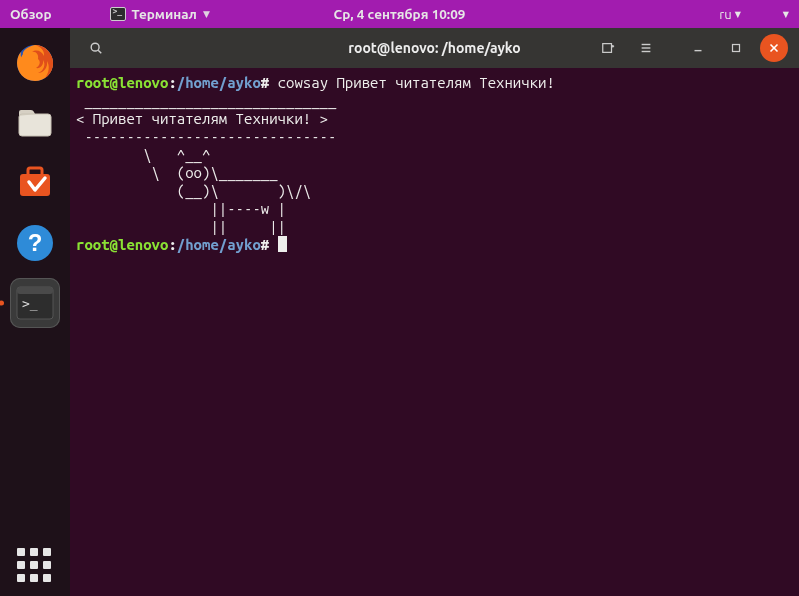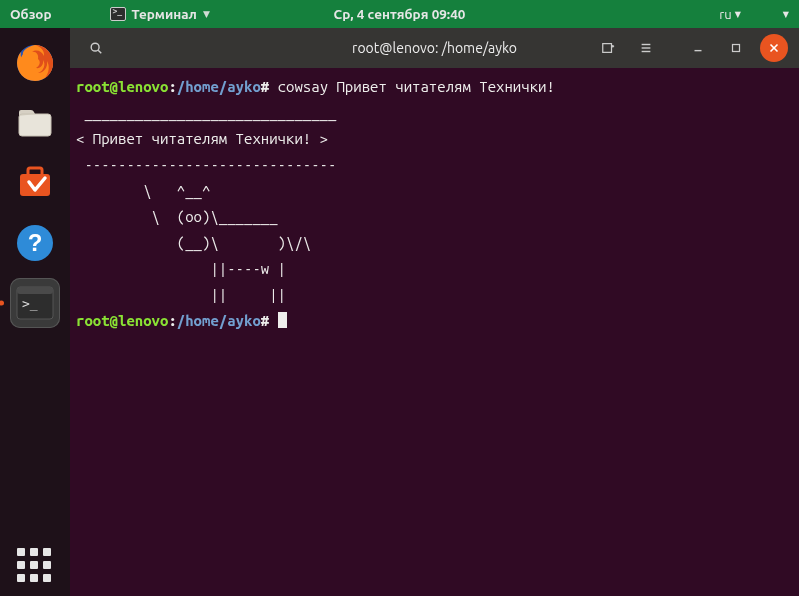--- a/index.html
+++ b/index.html
@@ -6,21 +6,21 @@
   body {
     width: 799px; height: 596px;
     background: #2a0f20;
     font-family: "Ubuntu", "DejaVu Sans", sans-serif;
     overflow: hidden;
     position: relative;
   }
   
   .topbar {
     height: 28px;
-    background: #15803d;
+    background: #a21caf;
     color: #e6e6e6;
     display: flex;
     align-items: center;
     font-size: 13.5px;
     font-weight: 600;
     padding: 0 10px;
     position: relative;
   }
   .topbar .left { display: flex; align-items: center; gap: 14px; }
   .topbar .activities { cursor: pointer; }
@@ -90,33 +90,33 @@
     padding: 0 8px;
   }
   .titlebar .tb-btn {
     width:28px; height:28px; border-radius:50%;
     display:flex; align-items:center; justify-content:center;
     margin: 0 3px;
   }
   .titlebar .search { margin-left:4px; }
   .titlebar .title {
     position:absolute; left:50%; transform:translateX(-50%);
-    font-weight:400; color:#eee;
+    font-weight:700; color:#eee;
   }
   .titlebar .right-ctrls { position:absolute; right:8px; display:flex; align-items:center; gap:4px; }
   .titlebar .close {
     background:#e95420;
   }
   .titlebar .tb-btn svg { width:14px; height:14px; }
 
   
   .term {
     flex:1; background:#300a24;
     font-family: "Ubuntu Mono","DejaVu Sans Mono", monospace;
-    font-size: 15px; line-height: 26px;
+    font-size: 15px; line-height: 18px;
     color:#eeeeec;
     padding: 6px 6px;
     white-space: pre;
     overflow:hidden;
     position:relative;
   }
   .prompt-user { color:#8ae234; font-weight:700; }
   .prompt-path { color:#729fcf; font-weight:700; }
   .prompt-sep  { color:#eeeeec; font-weight:700; }
   .cursor {
@@ -129,21 +129,21 @@
 
 <div class="topbar">
   <div class="left">
     <div class="activities">Обзор</div>
     <div class="appmenu">
       <span class="term-ico"></span>
       <span>Терминал</span>
       <span class="caret">▼</span>
     </div>
   </div>
-  <div class="center">Ср, 4 сентября  09:40</div>
+  <div class="center">Ср, 4 сентября  10:09</div>
   <div class="right">
     <div class="lang">
       <span>ru</span>
       <span class="caret">▼</span>
     </div>
     <div class="sysicons">
       <span class="ico">
         <svg viewBox="0 0 16 16" fill="#e6e6e6">
             <circle cx="3" cy="12" r="1.5"></circle>
             <circle cx="8" cy="12" r="1.5"></circle>

